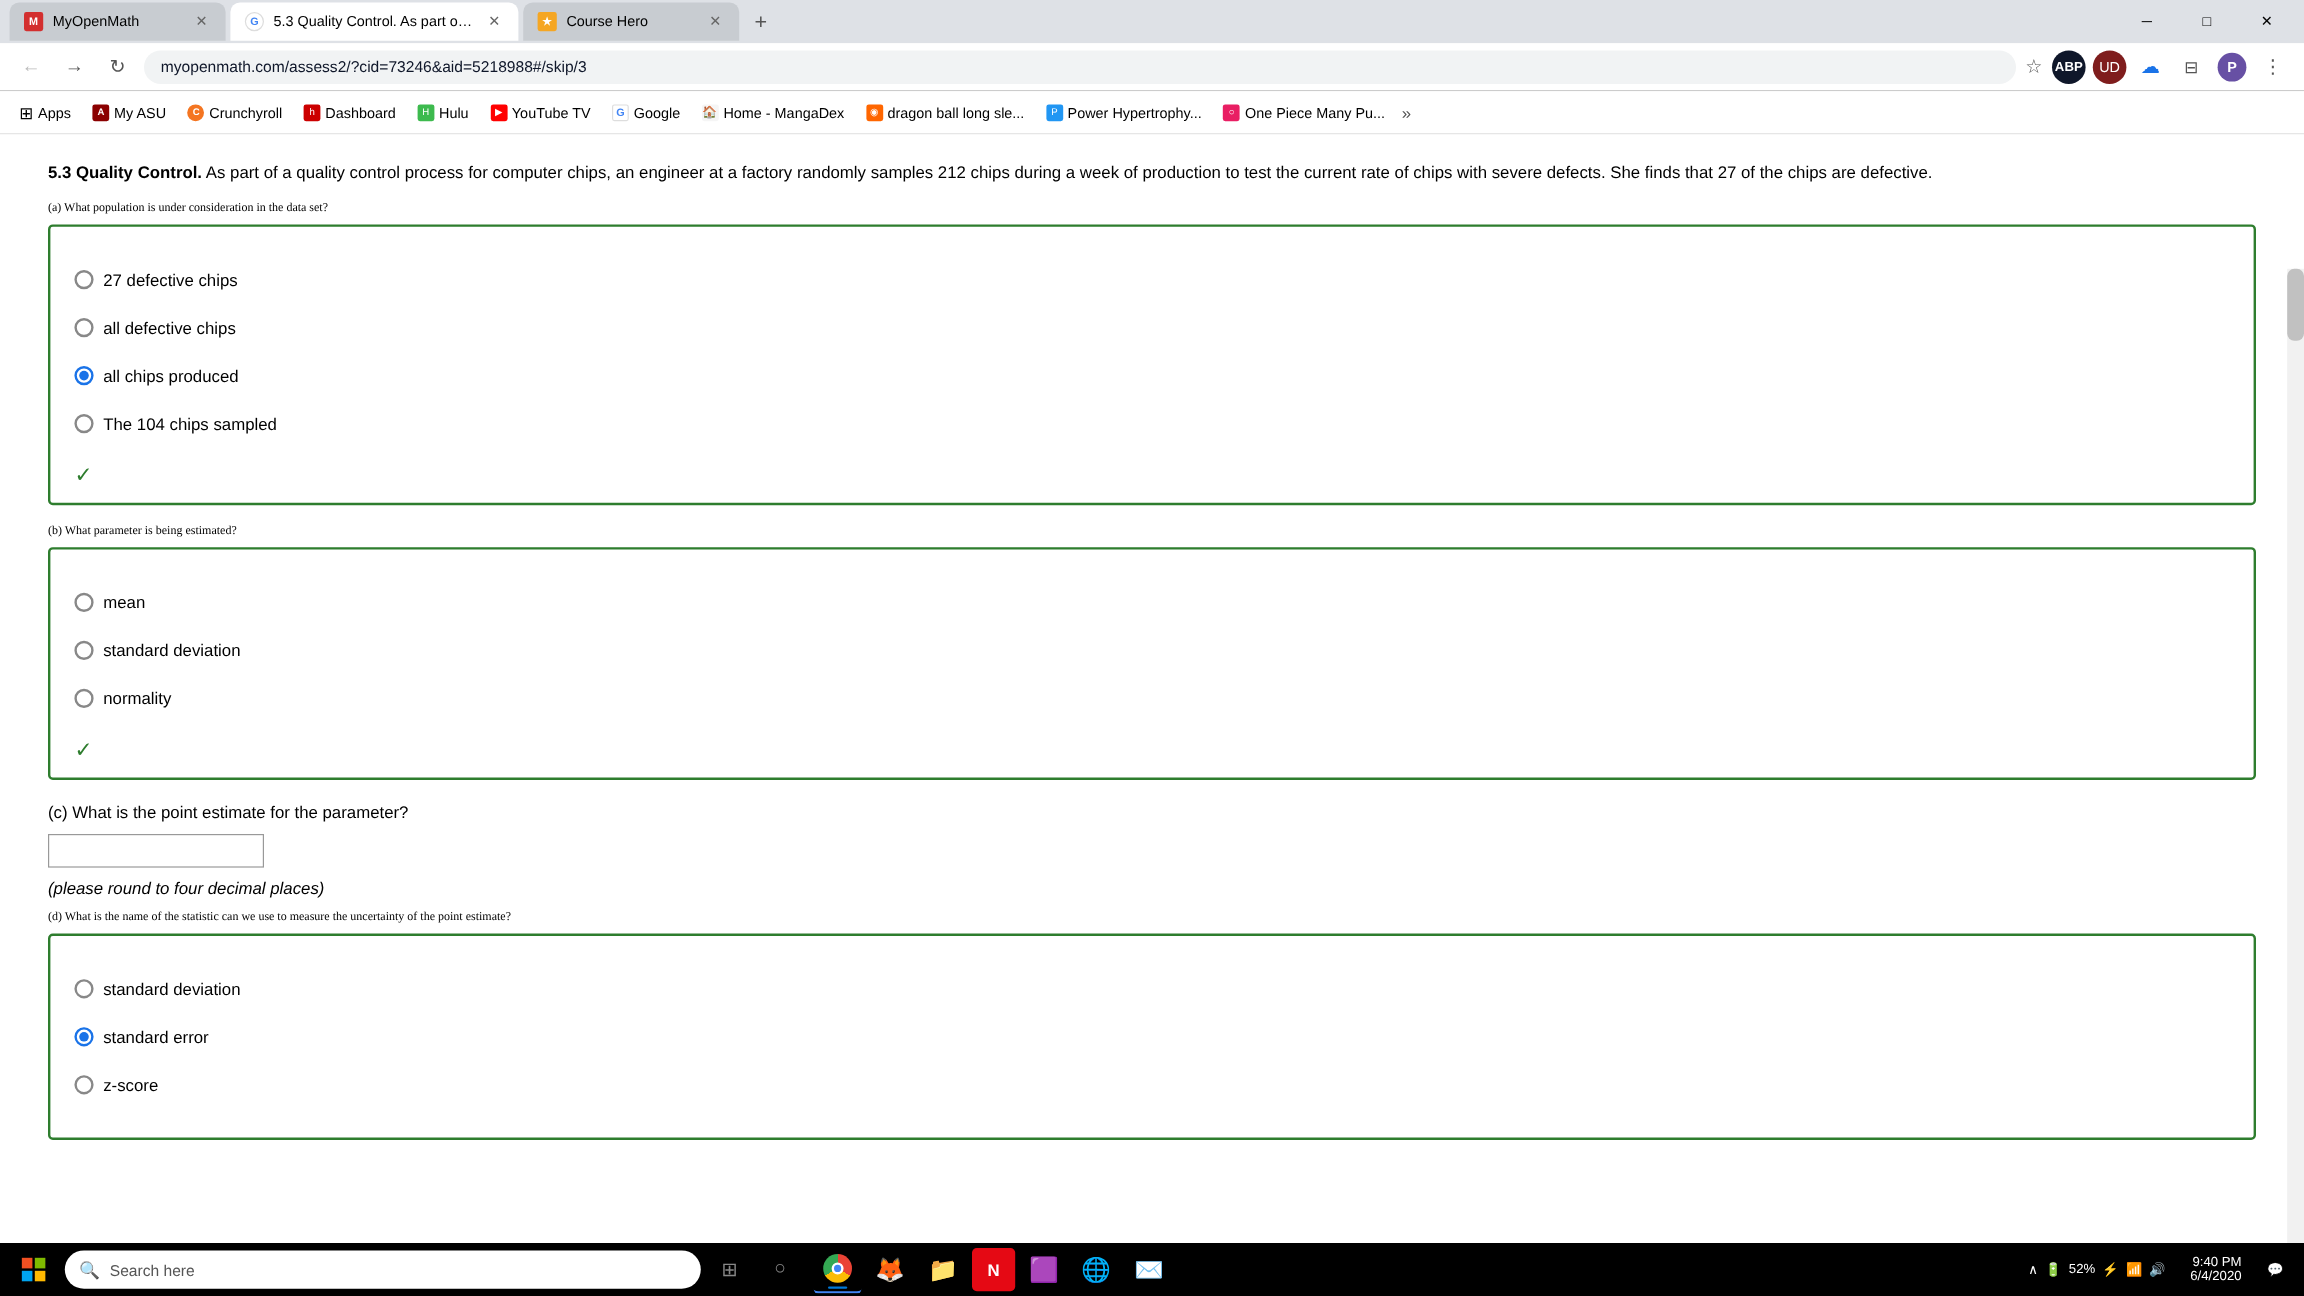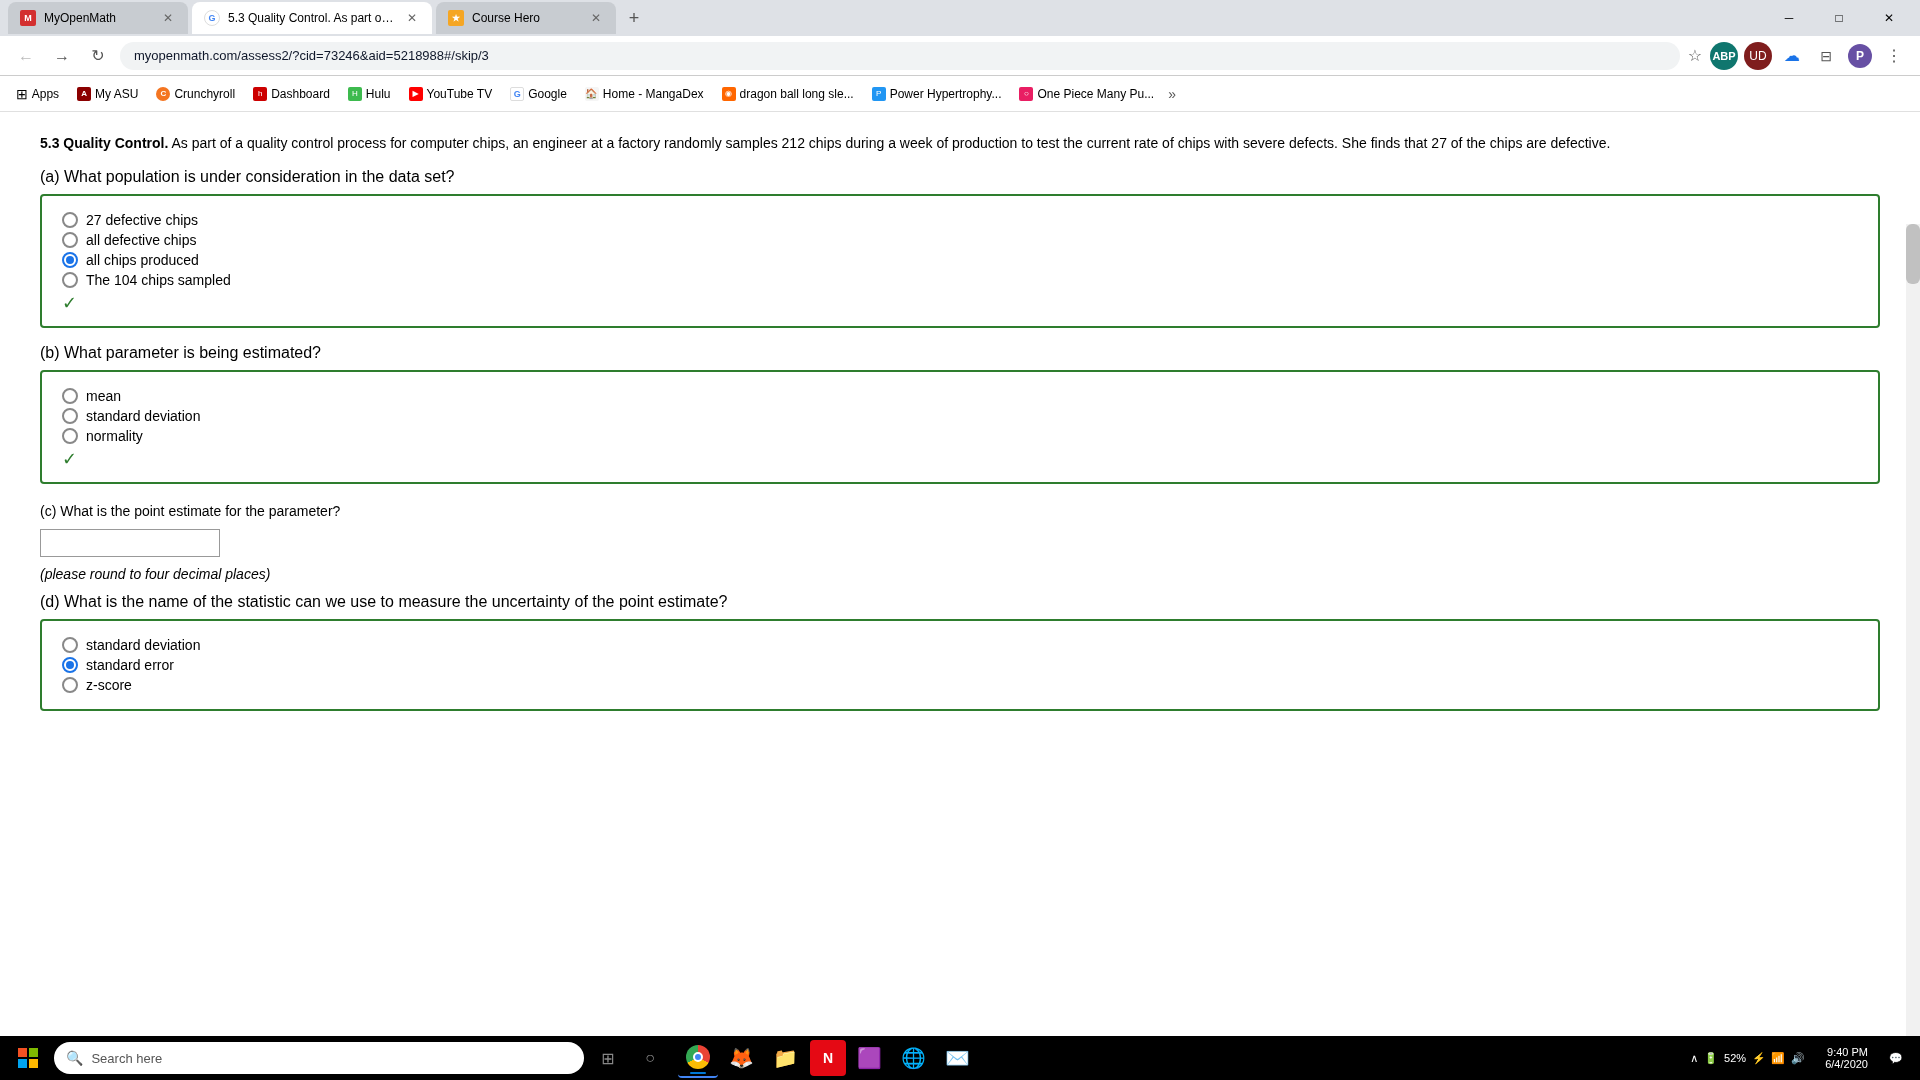--- a/index.html
+++ b/index.html
@@ -48,30 +48,30 @@
       background: #fff; height: calc(1080px - 36px - 40px - 36px - 44px); overflow: hidden; padding: 20px 40px; font-size: 14px; color: #000;
     }
 
     .question-text { margin-bottom: 14px; line-height: 1.6; }
     .question-text strong { font-weight: bold; }
 
     .answer-box {
       border: 2px solid #2e7d2e; border-radius: 4px; padding: 12px 20px; margin-bottom: 16px; background: #fff;
     }
     .radio-option {
-      display: flex; align-items: center; gap: 8px; margin: 4px 0; font-size: 14px;
+      display: flex; align-items: center; gap: 8px; margin: 24px 0; font-size: 14px;
     }
     .radio-input {
       width: 16px; height: 16px; border-radius: 50%; border: 2px solid #888; display: inline-flex; align-items: center; justify-content: center; flex-shrink: 0;
     }
     .radio-input.checked { border-color: #1a73e8; }
     .radio-inner { width: 8px; height: 8px; border-radius: 50%; background: #1a73e8; }
     .check-mark { color: #2e7d2e; font-size: 18px; margin-top: 4px; }
 
-    .question-label { margin-bottom: 8px; font-size: 16px; }
+    .question-label { margin-bottom: 8px; font-size: 10px; font-family: Liberation Serif, serif; }
 
     .inline-question { display: flex; align-items: flex-start; flex-wrap: wrap; gap: 6px; margin-bottom: 8px; font-size: 14px; line-height: 1.6; flex-direction: column; }
     .text-input {
       border: 1px solid #999; height: 28px; width: 180px; padding: 0 6px; font-size: 13px;
     }
     .italic-note { font-style: italic; }
 
     
     .taskbar {
       display: flex; align-items: center; background: #000; height: 44px; position: fixed; bottom: 0; left: 0; width: 1920px; padding: 0 8px; gap: 6px;
@@ -137,21 +137,21 @@
   </div>
 </div>
 
 <div class="address-bar">
   <button class="nav-btn disabled">←</button>
   <button class="nav-btn">→</button>
   <button class="nav-btn">↻</button>
   <input class="url-bar" type="text" value="myopenmath.com/assess2/?cid=73246&amp;aid=5218988#/skip/3" style="">
   <span class="star-btn">☆</span>
   <div class="address-icons">
-    <div class="addr-icon" style="background:#0f766e; color:white; font-size:11px; font-weight:bold;">ABP</div>
+    <div class="addr-icon" style="background:#0f172a; color:white; font-size:11px; font-weight:bold;">ABP</div>
     <div class="addr-icon" style="background:#7f1d1d; color:white; font-size:12px; font-weight:normal;">UD</div>
     <div class="addr-icon" style="font-size:16px; color:#1a73e8;">☁</div>
     <div class="addr-icon" style="font-size:14px; color:#555;">⊟</div>
     <div class="addr-icon">
       <div class="profile-circle">P</div>
     </div>
     <div class="addr-icon" style="font-size:16px; color:#555;">⋮</div>
   </div>
 </div>
 

